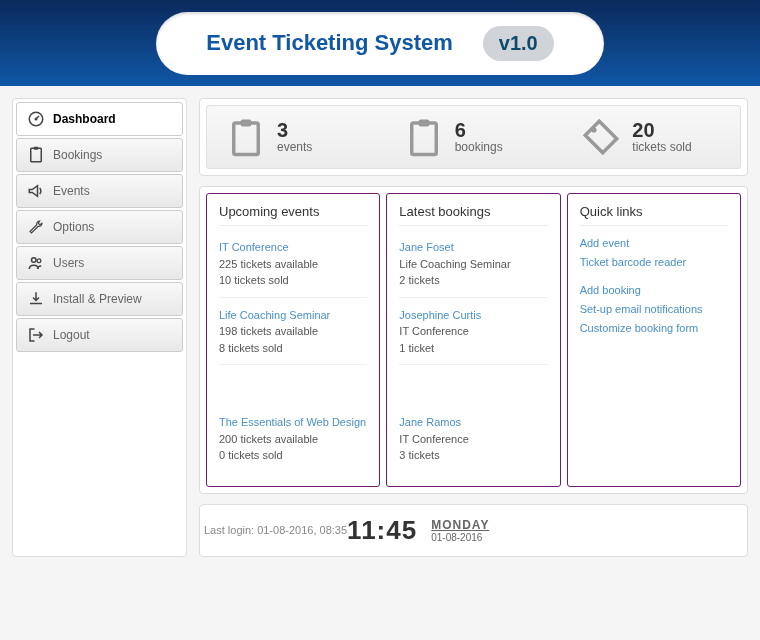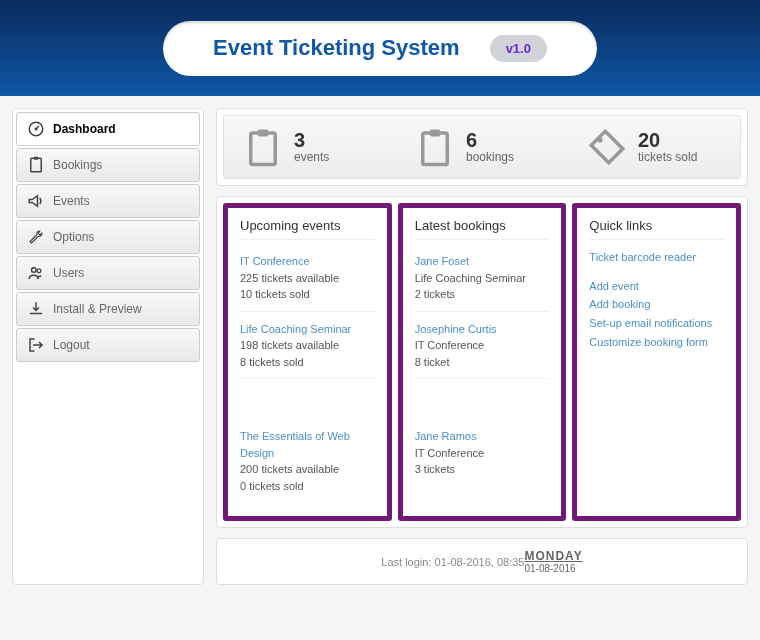--- a/index.html
+++ b/index.html
@@ -1,19 +1,19 @@
 <!DOCTYPE html>
 <html><head>
   <meta charset="utf-8">
   <style>
     * { margin: 0; padding: 0; box-sizing: border-box; }
     body { font-family: Arial, sans-serif; background: #f5f5f5; width: 760px; height: 640px; overflow: hidden; }
     
     .header-bar {
-      height: 96px;
+      height: 86px;
       background: linear-gradient(to bottom, #0a2a5c 0%, #1057a6 100%);
       display: flex;
       justify-content: center;
       align-items: center;
     }
     .header-pill {
       background: #fff;
       border-radius: 35px;
       padding: 14px 50px;
       display: flex;
@@ -23,33 +23,33 @@
     }
     .app-title {
       color: #1057a6;
       font-size: 22px;
       font-weight: bold;
     }
     .version-badge {
       background: #d0d4d8;
       border-radius: 20px;
       padding: 6px 16px;
-      color: #6d28d9;
+      color: #0c4a6e;
       font-weight: bold;
-      font-size: 13px;
+      font-size: 20px;
     }
     
     .content-wrap {
       display: flex;
       padding: 12px;
       gap: 12px;
     }
     
     .sidebar {
-      width: 192px;
+      width: 175px;
       background: #fff;
       border: 1px solid #ddd;
       border-radius: 4px;
       padding: 3px;
     }
     .sidebar-item {
       display: flex;
       align-items: center;
       gap: 8px;
       padding: 7px 10px;
@@ -117,21 +117,21 @@
     .panels {
       background: #fff;
       border: 1px solid #ddd;
       border-radius: 4px;
       padding: 6px;
       display: flex;
       gap: 6px;
     }
     .panel {
       flex: 1;
-      border: 5px solid #701a75;
+      border: 1px solid #701a75;
       border-radius: 3px;
       padding: 10px 12px;
       min-height: 220px;
     }
     .panel-title {
       font-size: 13px;
       color: #333;
       border-bottom: 1px solid #eee;
       padding-bottom: 6px;
       margin-bottom: 8px;
@@ -146,24 +146,24 @@
     }
     .event-item:last-child, .booking-item:last-child { border-bottom: none; margin-top: 44px; }
     .link { color: #4a90c5; cursor: pointer; }
     .quicklink { display: block; color: #4a90c5; font-size: 11px; line-height: 1.7; cursor: pointer; }
     .quicklink.spacer-after { margin-bottom: 10px; }
     
     .footer-bar {
       background: #fff;
       border: 1px solid #ddd;
       border-radius: 4px;
-      padding: 10px 14px;
-      display: flex;
-      align-items: center;
-      justify-content: center;
+      padding: 10px 4px;
+      display: flex;
+      align-items: center;
+      justify-content: flex-start;
     }
     .last-login {
       font-size: 11px;
       color: #888;
     }
     .clock-block {
       display: flex;
       align-items: center;
       gap: 14px;
     }
@@ -316,42 +316,43 @@
       <div class="panel">
         <div class="panel-title">Latest bookings</div>
         <div class="booking-item">
           <span class="link">Jane Foset</span><br>
           <span>Life Coaching Seminar</span><br>
           <span>2 tickets</span>
         </div>
         <div class="booking-item">
           <span class="link">Josephine Curtis</span><br>
           <span>IT Conference</span><br>
-          <span>8 ticket</span>
+          <span>1 ticket</span>
         </div>
         <div class="booking-item">
           <span class="link">Jane Ramos</span><br>
           <span>IT Conference</span><br>
           <span>3 tickets</span>
         </div>
       </div>
 
       <div class="panel">
         <div class="panel-title">Quick links</div>
+        <span class="quicklink">Add event</span>
         <span class="quicklink spacer-after">Ticket barcode reader</span>
-        <span class="quicklink">Add event</span>
         <span class="quicklink">Add booking</span>
         <span class="quicklink">Set-up email notifications</span>
         <span class="quicklink">Customize booking form</span>
       </div>
     </div>
 
     <div class="footer-bar">
       <span class="last-login">Last login: 01-08-2016, 08:35</span>
       <div class="clock-block">
+        <span class="clock-time">11:45</span>
         <span class="clock-date">
           <span class="clock-day">MONDAY</span>
           <span>01-08-2016</span>
         </span>
       </div>
     </div>
   </div>
 </div>
 
 </body></html>

